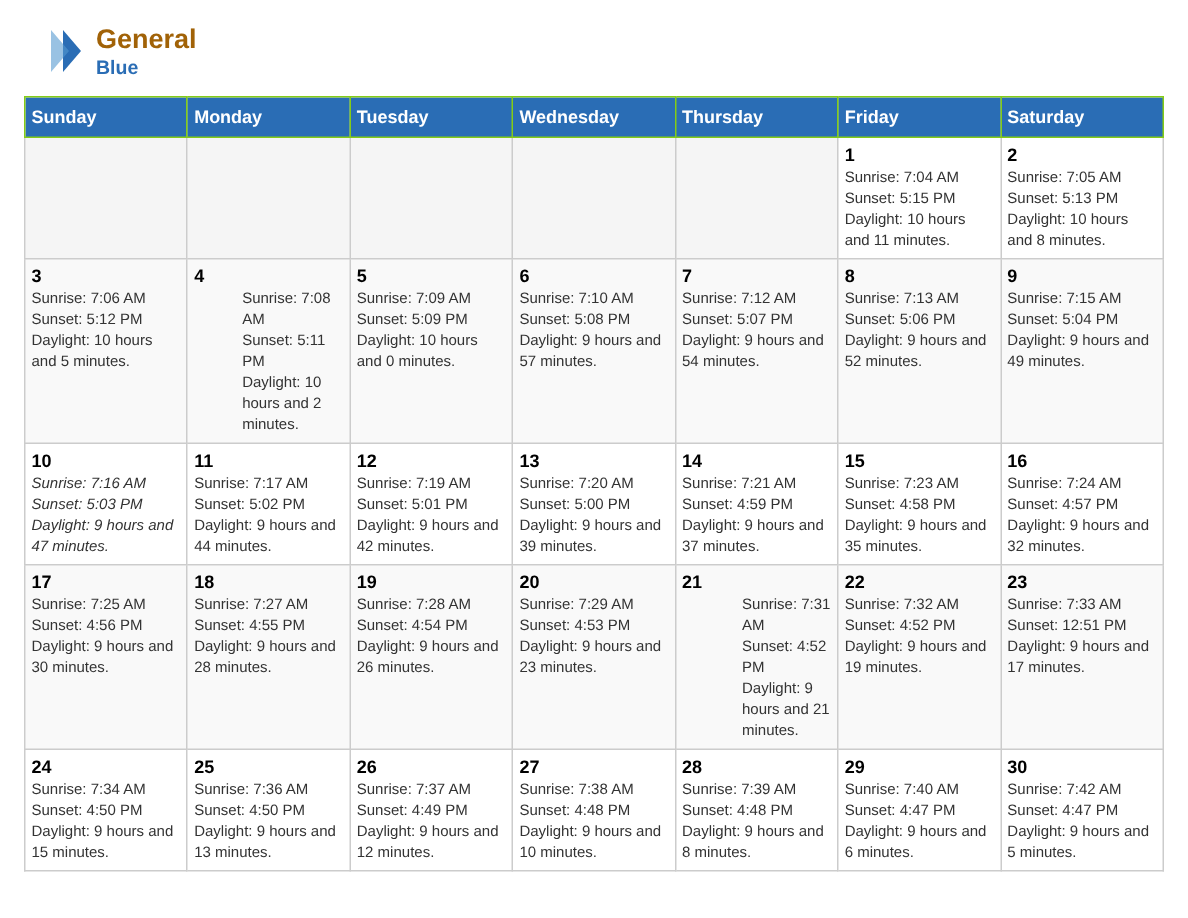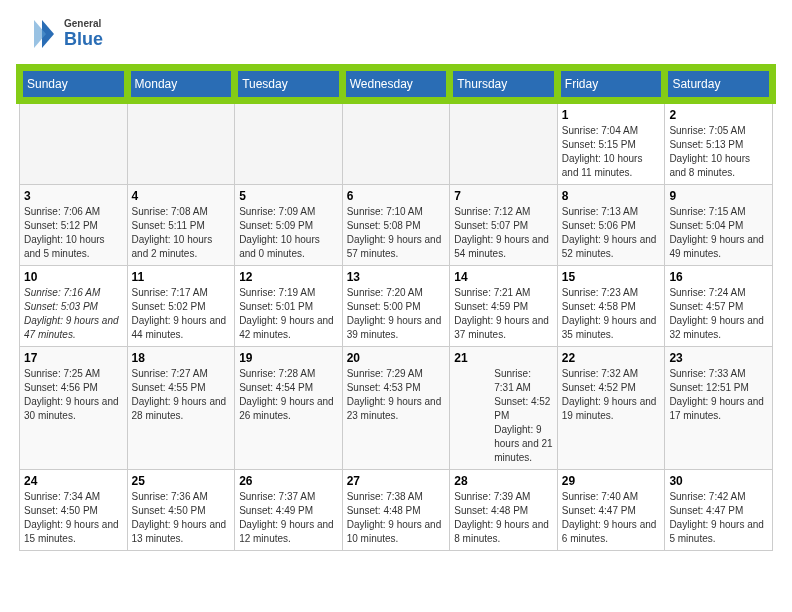--- a/index.html
+++ b/index.html
@@ -28,22 +28,22 @@
       width: 100%;
       border-collapse: collapse;
       font-size: 11px;
     }
     .calendar-table th {
       background-color: #2a6db5;
       color: #fff;
       padding: 6px 4px;
       text-align: left;
       font-size: 12px;
-      font-weight: normal;
-      border: 7px solid #84cc16;
+      font-weight: bold;
+      border: 1px solid #84cc16;
     }
     .calendar-table td {
       border: 1px solid #ccc;
       vertical-align: top;
       padding: 4px 4px;
       width: calc(100% / 7);
       height: 80px;
       background: #fff;
     }
     .calendar-table td.empty {
@@ -59,22 +59,22 @@
 </head>
 <body>
 
 <div class="header-area">
   <div class="logo">
       <svg width="42" height="36" viewBox="0 0 42 36">
         <polygon points="26,4 38,18 26,32" fill="#2a6db5"></polygon>
         <polygon points="18,4 30,18 18,32" fill="#5599d0" opacity="0.6"></polygon>
       </svg>
       <div>
-        <div style="font-size: 10px; font-weight: bold; color: #404040;">General</div>
-        <div style="font-size: 18px; font-weight: bold; color: rgb(42, 109, 181);">Blue</div>
+        <div style="font-size: 18px; font-weight: bold; color: #a16207;">General</div>
+        <div style="font-size: 13px; font-weight: bold; color: rgb(42, 109, 181);">Blue</div>
       </div>
     </div>
   <div class="title-area">
     <div class="month-title"></div>
     <div class="location-title"></div>
   </div>
 </div>
 
 <table class="calendar-table">
   <thead>
@@ -110,21 +110,21 @@
       </tr>
       <tr class="row-shade">
         <td>
           <span class="cell-day">3</span>
           <div class="cell-info" style="white-space: pre-line;">Sunrise: 7:06 AM
 Sunset: 5:12 PM
 Daylight: 10 hours and 5 minutes.</div>
         </td>
         <td>
           <span class="cell-day">4</span>
-          <div class="cell-info" style="white-space: pre-line;">Sunrise: 7:08 AM
+          <div class="cell-info" style="white-space: pre-line; margin-left: 32px;">Sunrise: 7:08 AM
 Sunset: 5:11 PM
 Daylight: 10 hours and 2 minutes.</div>
         </td>
         <td>
           <span class="cell-day">5</span>
           <div class="cell-info" style="white-space: pre-line;">Sunrise: 7:09 AM
 Sunset: 5:09 PM
 Daylight: 10 hours and 0 minutes.</div>
         </td>
         <td>

